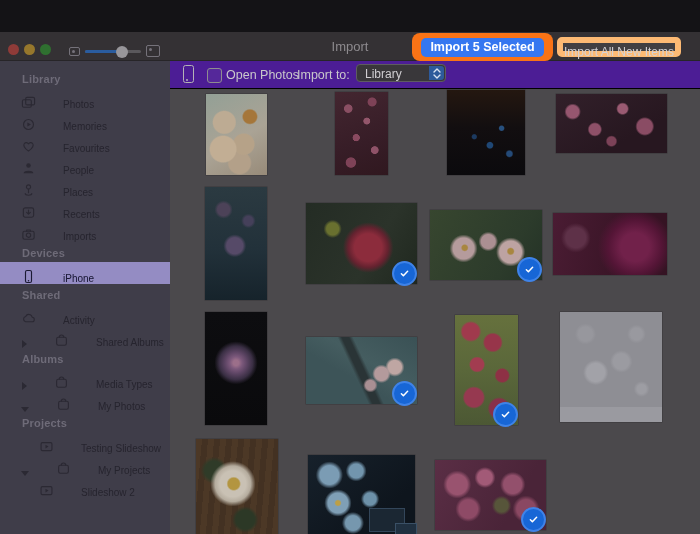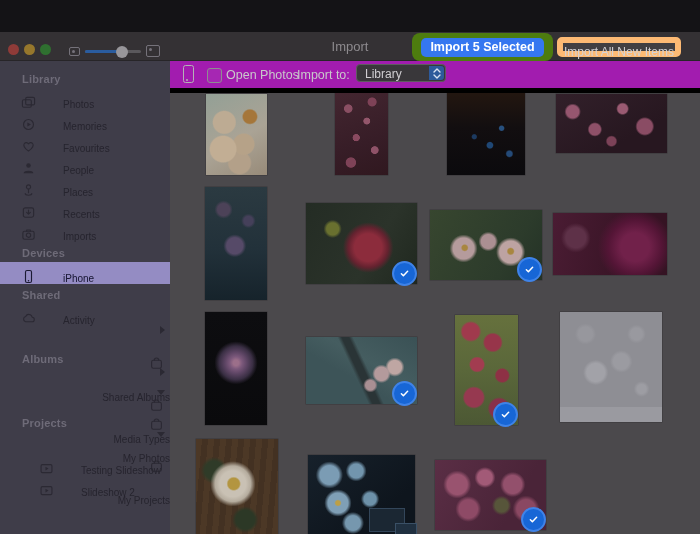--- a/index.html
+++ b/index.html
@@ -14,40 +14,40 @@
   .tl.green{left:40px;background:#2f7030;}
   .tb-photo-icon{position:absolute;border:1.2px solid #75727a;border-radius:2px;}
   .tb-photo-icon.small{left:69px;top:15px;width:9px;height:7px;}
   .tb-photo-icon.large{left:146px;top:13px;width:12px;height:10px;}
   .tb-photo-icon::after{content:"";position:absolute;left:2px;top:1.5px;width:3px;height:3px;border-radius:50%;background:#75727a;}
   .zoom-track{position:absolute;left:85px;top:18px;width:56px;height:3px;border-radius:2px;background:#5a585c;}
   .zoom-fill{position:absolute;left:0;top:0;height:3px;border-radius:2px;background:#2a5c9e;}
   .zoom-thumb{position:absolute;left:31px;top:-4.5px;width:12px;height:12px;border-radius:50%;background:#98969a;}
   .tb-title{position:absolute;left:0;right:0;top:7px;text-align:center;font-size:13px;color:#8d8a8e;}
   
-  .callout-ring{position:absolute;left:412px;top:1px;width:141px;height:28px;background:#4d7c0f;border-radius:8px;z-index:31;}
+  .callout-ring{position:absolute;left:412px;top:1px;width:141px;height:28px;background:#f97316;border-radius:8px;z-index:31;}
   .btn-blue{position:absolute;left:9px;top:5px;width:123px;height:19px;background:#3577f0;border:none;
     border-radius:5px;color:#fff;font-size:12.5px;font-weight:600;font-family:inherit;line-height:19px;text-align:center;padding:0;}
   .btn-gray{position:absolute;left:557px;top:5px;width:124px;height:20px;background:#413f42;border:6px solid #fdba74;
     border-radius:5px;color:#d4d2d5;font-size:12px;font-family:inherit;line-height:18px;text-align:center;padding:0;z-index:31;}
   
   .sidebar{position:absolute;left:0;top:28px;width:170px;bottom:6px;background:#3f3d49;overflow:hidden;z-index:10;padding-top:8px;box-sizing:border-box;}
   .sb-header{padding:5px 0 3px 22px;font-size:11px;font-weight:700;color:#6e6b78;letter-spacing:.2px;}
   .sb-item{position:relative;height:22px;display:flex;align-items:flex-end;padding-left:20px;color:#26242e;font-size:10px;cursor:default;gap:21px;}
-  .sb-item.has-disc{flex-direction:column;}
+  .sb-item.has-disc{}
   .sb-item.indent{padding-left:38px;}
   .sb-item.selected{background:#948cc3;color:#14132f;font-weight:500;}
   .sb-icon{width:16px;height:16px;margin-right:6px;flex:0 0 16px;color:#2b2933;display:flex;align-items:center;justify-content:center;}
   .sb-item.selected .sb-icon{color:#1b1a33;}
   .sb-icon svg{width:15px;height:15px;display:block;}
   .disc{width:0;height:0;margin-right:3px;flex:0 0 auto;}
   .disc.collapsed{border-left:5px solid #2b2933;border-top:4px solid transparent;border-bottom:4px solid transparent;margin-left:2px;margin-right:5px;}
   .disc.expanded{border-top:5px solid #2b2933;border-left:4px solid transparent;border-right:4px solid transparent;margin-left:1px;margin-right:5px;}
   
-  .import-bar{position:absolute;left:170px;top:28px;right:0;height:28px;background:#a21caf;border-bottom:5px solid #000000;z-index:9;}
+  .import-bar{position:absolute;left:170px;top:28px;right:0;height:28px;background:#4c1d95;border-bottom:1px solid #000000;z-index:9;}
   .device-icon{position:absolute;left:13px;top:5px;width:9px;height:16px;border:1.3px solid #b4b2b6;border-radius:2.5px;}
   .device-icon::after{content:"";position:absolute;left:2.4px;bottom:1px;width:2px;height:2px;border-radius:50%;background:#b4b2b6;}
   .cbx{position:absolute;left:37px;top:8px;width:13px;height:13px;border:1px solid #8e8c90;border-radius:3px;background:rgba(255,255,255,.05);}
   .ib-label{position:absolute;top:8px;font-size:12.5px;color:#c9c7cb;white-space:nowrap;}
   .lbl-open{left:56px;}
   .lbl-importto{left:127px;}
   .popup{position:absolute;left:186px;top:4px;width:90px;height:18px;background:#39373a;border:1px solid #5e5c60;border-radius:4px;box-sizing:border-box;}
   .popup-value{position:absolute;left:8px;top:2px;font-size:12px;color:#d0ced1;}
   .popup-step{position:absolute;right:1px;top:1px;bottom:1px;width:15px;background:#2d5a9b;border-radius:0 3px 3px 0;display:flex;align-items:center;justify-content:center;}
   .popup-step svg{width:8px;height:11px;display:block;}
@@ -289,38 +289,38 @@
         <span class="disc expanded"></span>
         <span class="sb-icon">
           <svg viewBox="0 0 16 16">
             <rect x="2.8" y="4.5" width="10.4" height="8.5" rx="1.8" fill="none" stroke="currentColor" stroke-width="1.2" stroke-linecap="round" stroke-linejoin="round"></rect>
             <path d="M5.6 4.5 a2.4 2.4 0 0 1 4.8 0" fill="none" stroke="currentColor" stroke-width="1.2" stroke-linecap="round" stroke-linejoin="round"></path>
           </svg>
         </span>
         <span class="sb-label">My Photos</span>
       </div>
       <div class="sb-header">Projects</div>
+      <div class="sb-item indent">
+        <span class="sb-icon">
+          <svg viewBox="0 0 16 16">
+            <rect x="2.2" y="3.8" width="11.6" height="8.6" rx="1.4" fill="none" stroke="currentColor" stroke-width="1.2" stroke-linecap="round" stroke-linejoin="round"></rect>
+            <path d="M6.9 6 L10.1 8.1 L6.9 10.2 Z" fill="currentColor"></path>
+          </svg>
+        </span>
+        <span class="sb-label">Testing Slideshow</span>
+      </div>
       <div class="sb-item has-disc">
         <span class="disc expanded"></span>
         <span class="sb-icon">
           <svg viewBox="0 0 16 16">
             <rect x="2.8" y="4.5" width="10.4" height="8.5" rx="1.8" fill="none" stroke="currentColor" stroke-width="1.2" stroke-linecap="round" stroke-linejoin="round"></rect>
             <path d="M5.6 4.5 a2.4 2.4 0 0 1 4.8 0" fill="none" stroke="currentColor" stroke-width="1.2" stroke-linecap="round" stroke-linejoin="round"></path>
           </svg>
         </span>
         <span class="sb-label">My Projects</span>
-      </div>
-      <div class="sb-item indent">
-        <span class="sb-icon">
-          <svg viewBox="0 0 16 16">
-            <rect x="2.2" y="3.8" width="11.6" height="8.6" rx="1.4" fill="none" stroke="currentColor" stroke-width="1.2" stroke-linecap="round" stroke-linejoin="round"></rect>
-            <path d="M6.9 6 L10.1 8.1 L6.9 10.2 Z" fill="currentColor"></path>
-          </svg>
-        </span>
-        <span class="sb-label">Testing Slideshow</span>
       </div>
       <div class="sb-item indent">
         <span class="sb-icon">
           <svg viewBox="0 0 16 16">
             <rect x="2.2" y="3.8" width="11.6" height="8.6" rx="1.4" fill="none" stroke="currentColor" stroke-width="1.2" stroke-linecap="round" stroke-linejoin="round"></rect>
             <path d="M6.9 6 L10.1 8.1 L6.9 10.2 Z" fill="currentColor"></path>
           </svg>
         </span>
         <span class="sb-label">Slideshow 2</span>
       </div>

